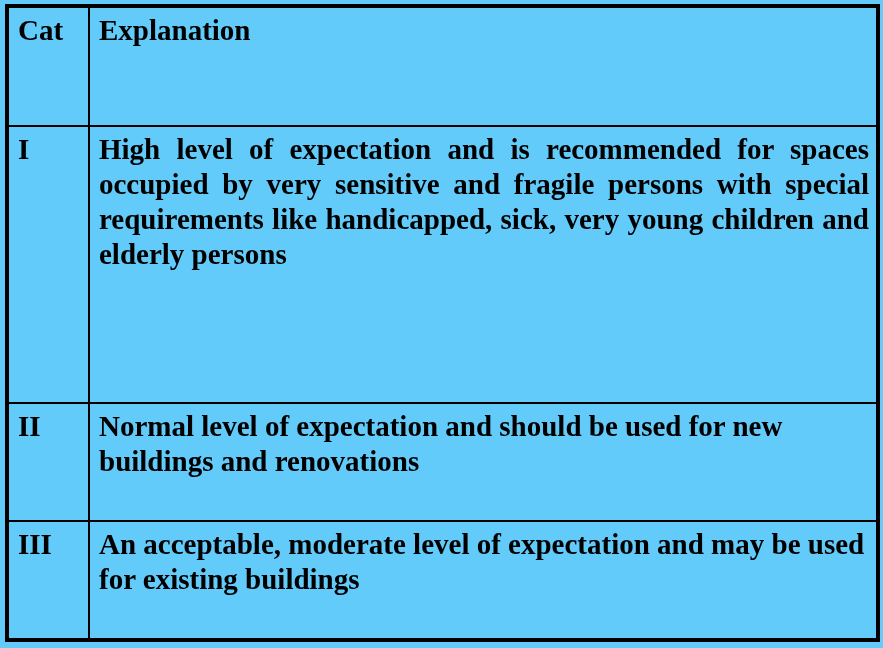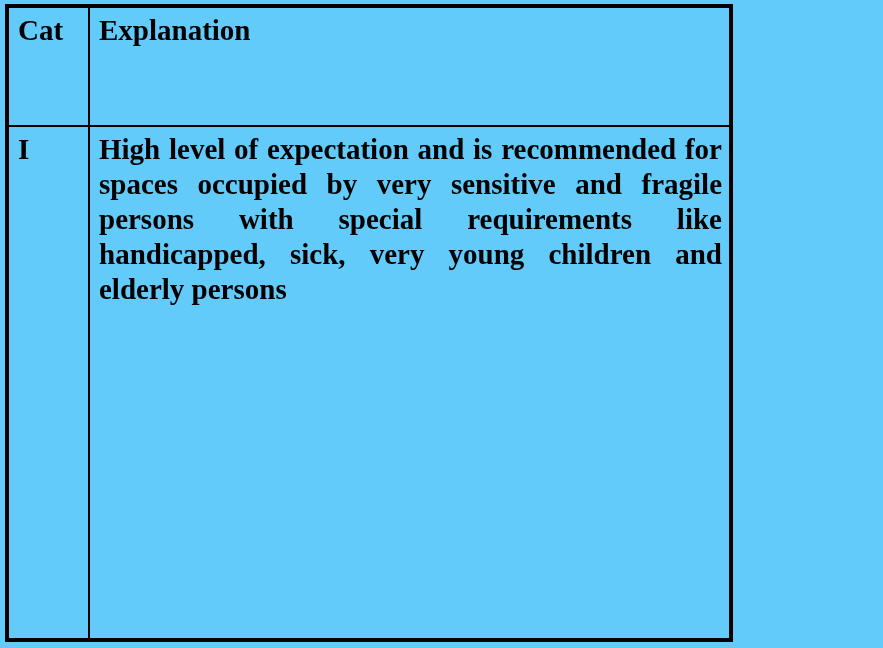--- a/index.html
+++ b/index.html
@@ -11,21 +11,21 @@
     width: 883px;
     height: 648px;
     background: #63CBFA;
     font-family: "Liberation Serif", "DejaVu Serif", serif;
     overflow: hidden;
   }
   .cat-table {
     position: absolute;
     left: 5px;
     top: 4px;
-    width: 728px;
+    width: 875px;
     height: 638px;
     border-collapse: collapse;
     table-layout: fixed;
     background: #63CBFA;
     border: 4px solid #000000;
   }
   .cat-table th,
   .cat-table td {
     border: 2px solid #000000;
     vertical-align: top;
@@ -57,14 +57,22 @@
     <tr class="row-header">
       <th class="left">Cat</th>
       <th class="left">Explanation</th>
     </tr>
   </thead>
   <tbody>
     <tr class="row-one">
       <td>I</td>
       <td class="exp-cell justify">High level of expectation and is recommended for spaces occupied by very sensitive and fragile persons with special requirements like handicapped, sick, very young children and elderly persons</td>
     </tr>
+    <tr class="row-two">
+      <td>II</td>
+      <td class="exp-cell left">Normal level of expectation and should be used for new buildings and renovations</td>
+    </tr>
+    <tr class="row-three">
+      <td>III</td>
+      <td class="exp-cell left">An acceptable, moderate level of expectation and may be used for existing buildings</td>
+    </tr>
   </tbody>
 </table>
 
 </body></html>

